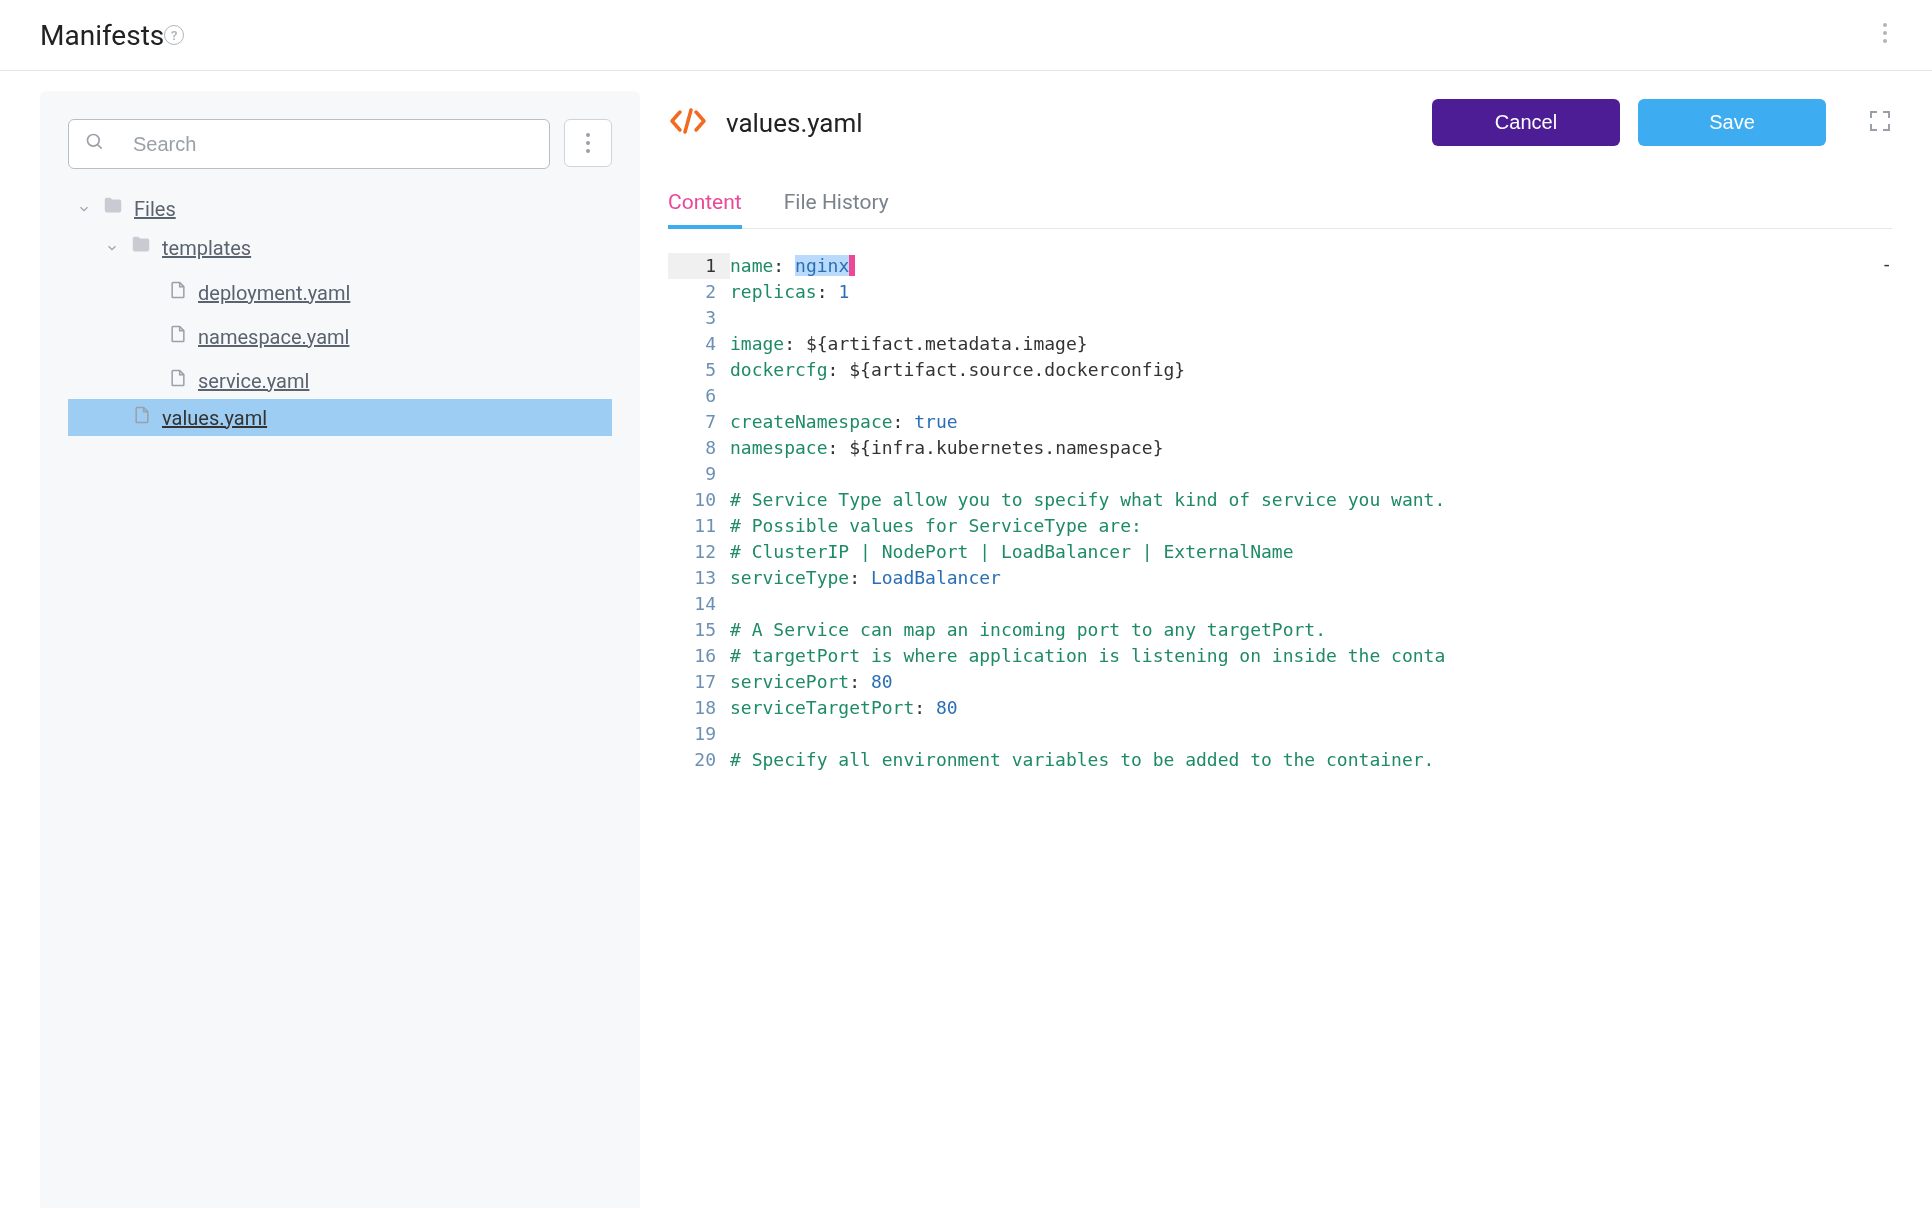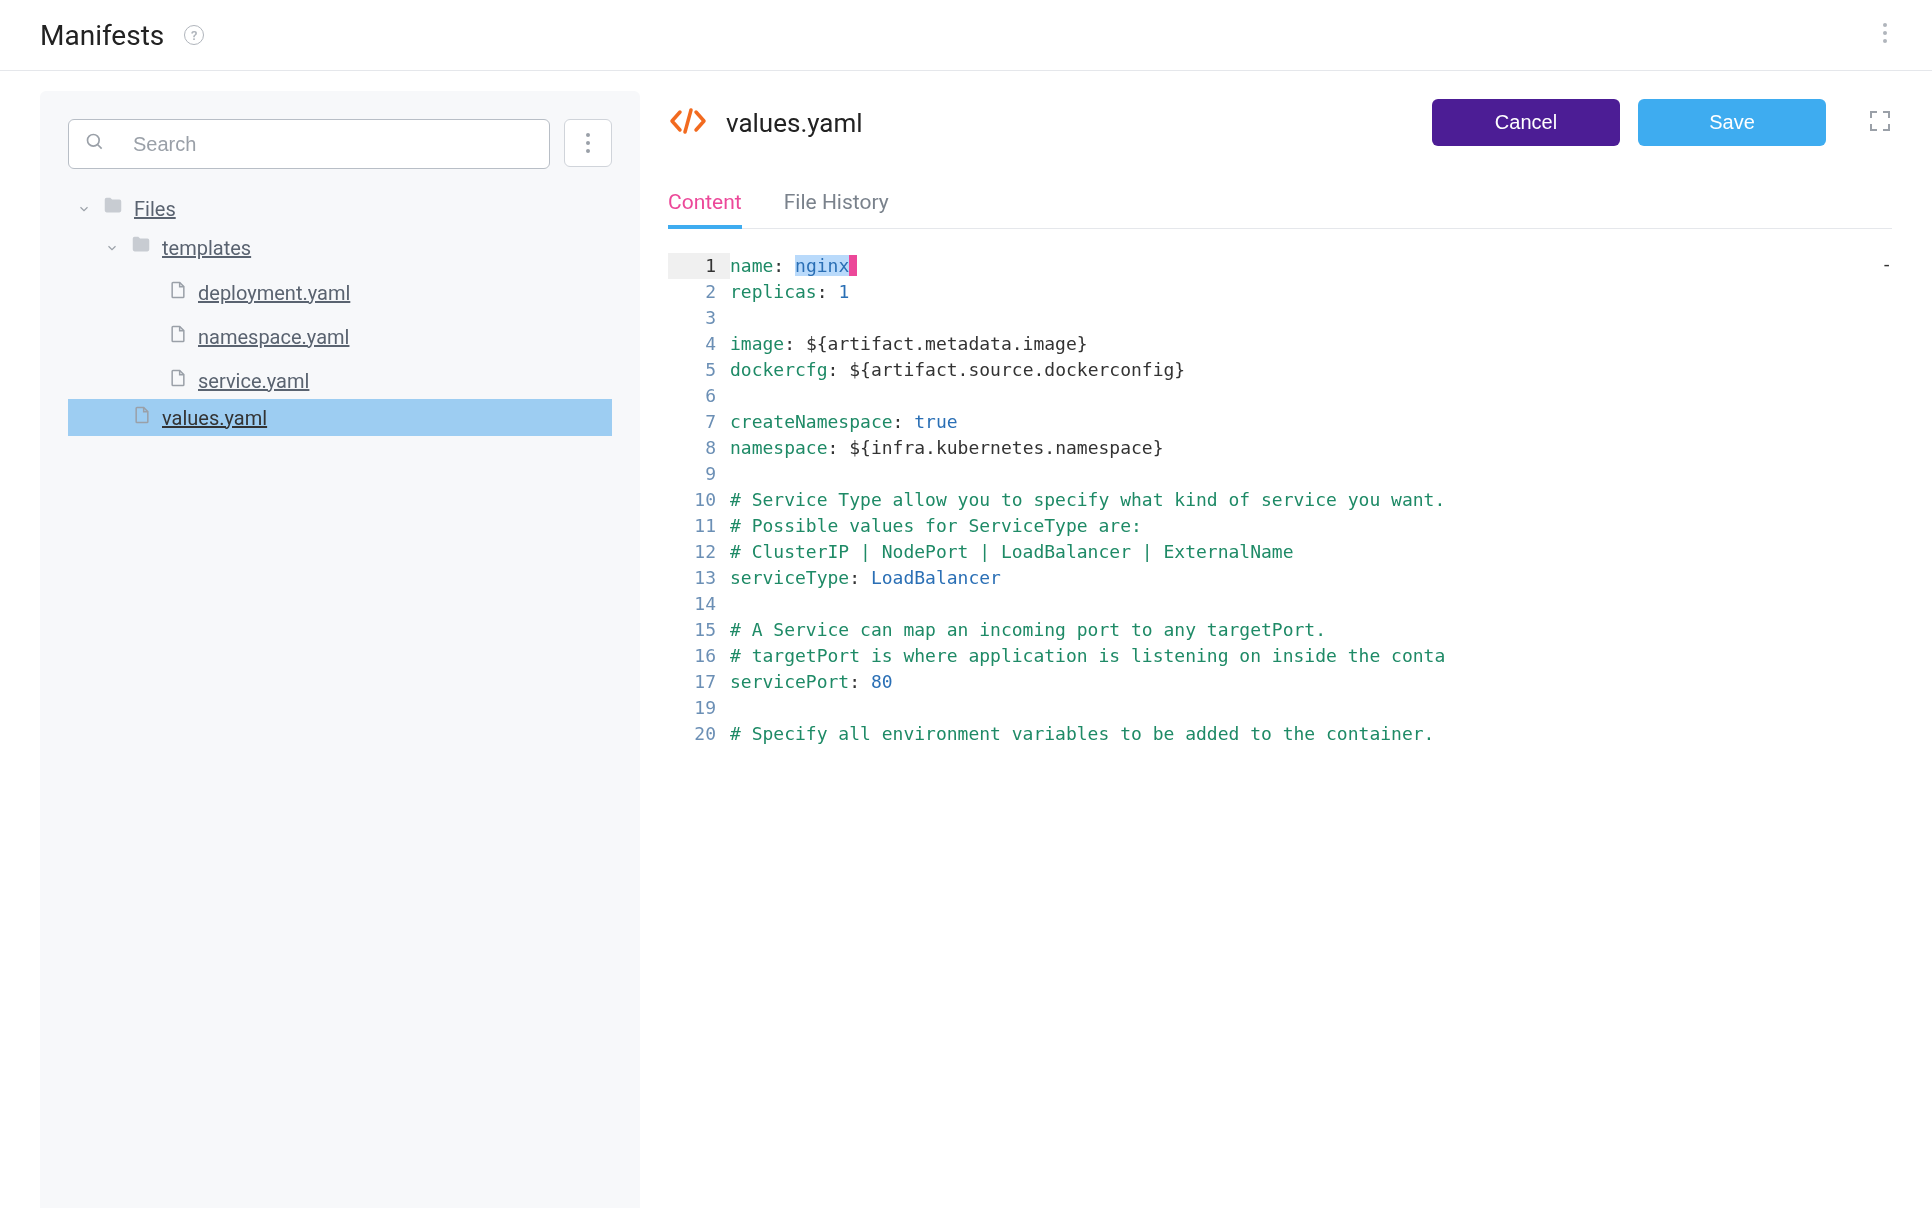--- a/index.html
+++ b/index.html
@@ -5,21 +5,21 @@
 * { box-sizing: border-box; margin: 0; padding: 0; }
 body { font-family: -apple-system, BlinkMacSystemFont, "Segoe UI", Roboto, sans-serif; color: #333; background: #fff; }
 
 .page-header {
   display: flex;
   align-items: center;
   justify-content: space-between;
   padding: 18px 40px;
   border-bottom: 1px solid #e5e7eb;
 }
-.page-title-wrap { display: flex; align-items: center; gap: 20px; }
+.page-title-wrap { display: flex; align-items: center; gap: 0; }
 .page-title { font-size: 28px; font-weight: 400; color: #222; }
 .help-icon {
   width: 20px; height: 20px; border: 1.5px solid #b0b5bc; border-radius: 50%;
   display: flex; align-items: center; justify-content: center;
   color: #b0b5bc; font-size: 13px; font-weight: 600;
 }
 .header-kebab { color: #b0b5bc; cursor: pointer; padding: 4px; }
 
 .main { display: flex; }
 
@@ -124,21 +124,21 @@
   color: #6b8fb5;
 }
 .line-gutter.current { background: #f0f0f0; color: #333; }
 .line-content { flex: 1; overflow: hidden; }
 .tok-key { color: #1e8a66; }
 .tok-colon { color: #333; }
 .tok-value { color: #2a6fb5; }
 .tok-var { color: #333; }
 .tok-comment { color: #1e8a66; }
 .tok-sel { background: #b9dafb; }
-.cursor-caret { border-right: 8px solid #ec4899; }
+.cursor-caret { border-right: 6px solid #ec4899; }
 </style>
 </head>
 <body>
 
 <div class="page-header">
   <div class="page-title-wrap">
     <span class="page-title">Manifests</span>
     <span class="help-icon">?</span>
   </div>
   <div class="header-kebab">
@@ -278,19 +278,20 @@
           <div class="code-line"><div class="line-gutter">8</div><div class="line-content"><span class="tok-key">namespace</span><span class="tok-colon">: </span><span class="tok-var">${infra.kubernetes.namespace}</span></div></div>
           <div class="code-line"><div class="line-gutter">9</div><div class="line-content"></div></div>
           <div class="code-line"><div class="line-gutter">10</div><div class="line-content"><span class="tok-comment"># Service Type allow you to specify what kind of service you want.</span></div></div>
           <div class="code-line"><div class="line-gutter">11</div><div class="line-content"><span class="tok-comment"># Possible values for ServiceType are:</span></div></div>
           <div class="code-line"><div class="line-gutter">12</div><div class="line-content"><span class="tok-comment"># ClusterIP | NodePort | LoadBalancer | ExternalName</span></div></div>
           <div class="code-line"><div class="line-gutter">13</div><div class="line-content"><span class="tok-key">serviceType</span><span class="tok-colon">: </span><span class="tok-value">LoadBalancer</span></div></div>
           <div class="code-line"><div class="line-gutter">14</div><div class="line-content"></div></div>
           <div class="code-line"><div class="line-gutter">15</div><div class="line-content"><span class="tok-comment"># A Service can map an incoming port to any targetPort.</span></div></div>
           <div class="code-line"><div class="line-gutter">16</div><div class="line-content"><span class="tok-comment"># targetPort is where application is listening on inside the conta</span></div></div>
           <div class="code-line"><div class="line-gutter">17</div><div class="line-content"><span class="tok-key">servicePort</span><span class="tok-colon">: </span><span class="tok-value">80</span></div></div>
+          <div class="code-line"><div class="line-gutter">18</div><div class="line-content"><span class="tok-key">serviceTargetPort</span><span class="tok-colon">: </span><span class="tok-value">80</span></div></div>
           <div class="code-line"><div class="line-gutter">19</div><div class="line-content"></div></div>
           <div class="code-line"><div class="line-gutter">20</div><div class="line-content"><span class="tok-comment"># Specify all environment variables to be added to the container.</span></div></div>
         </div>
     </div>
   </div>
 
 </div>
 
 </body></html>

